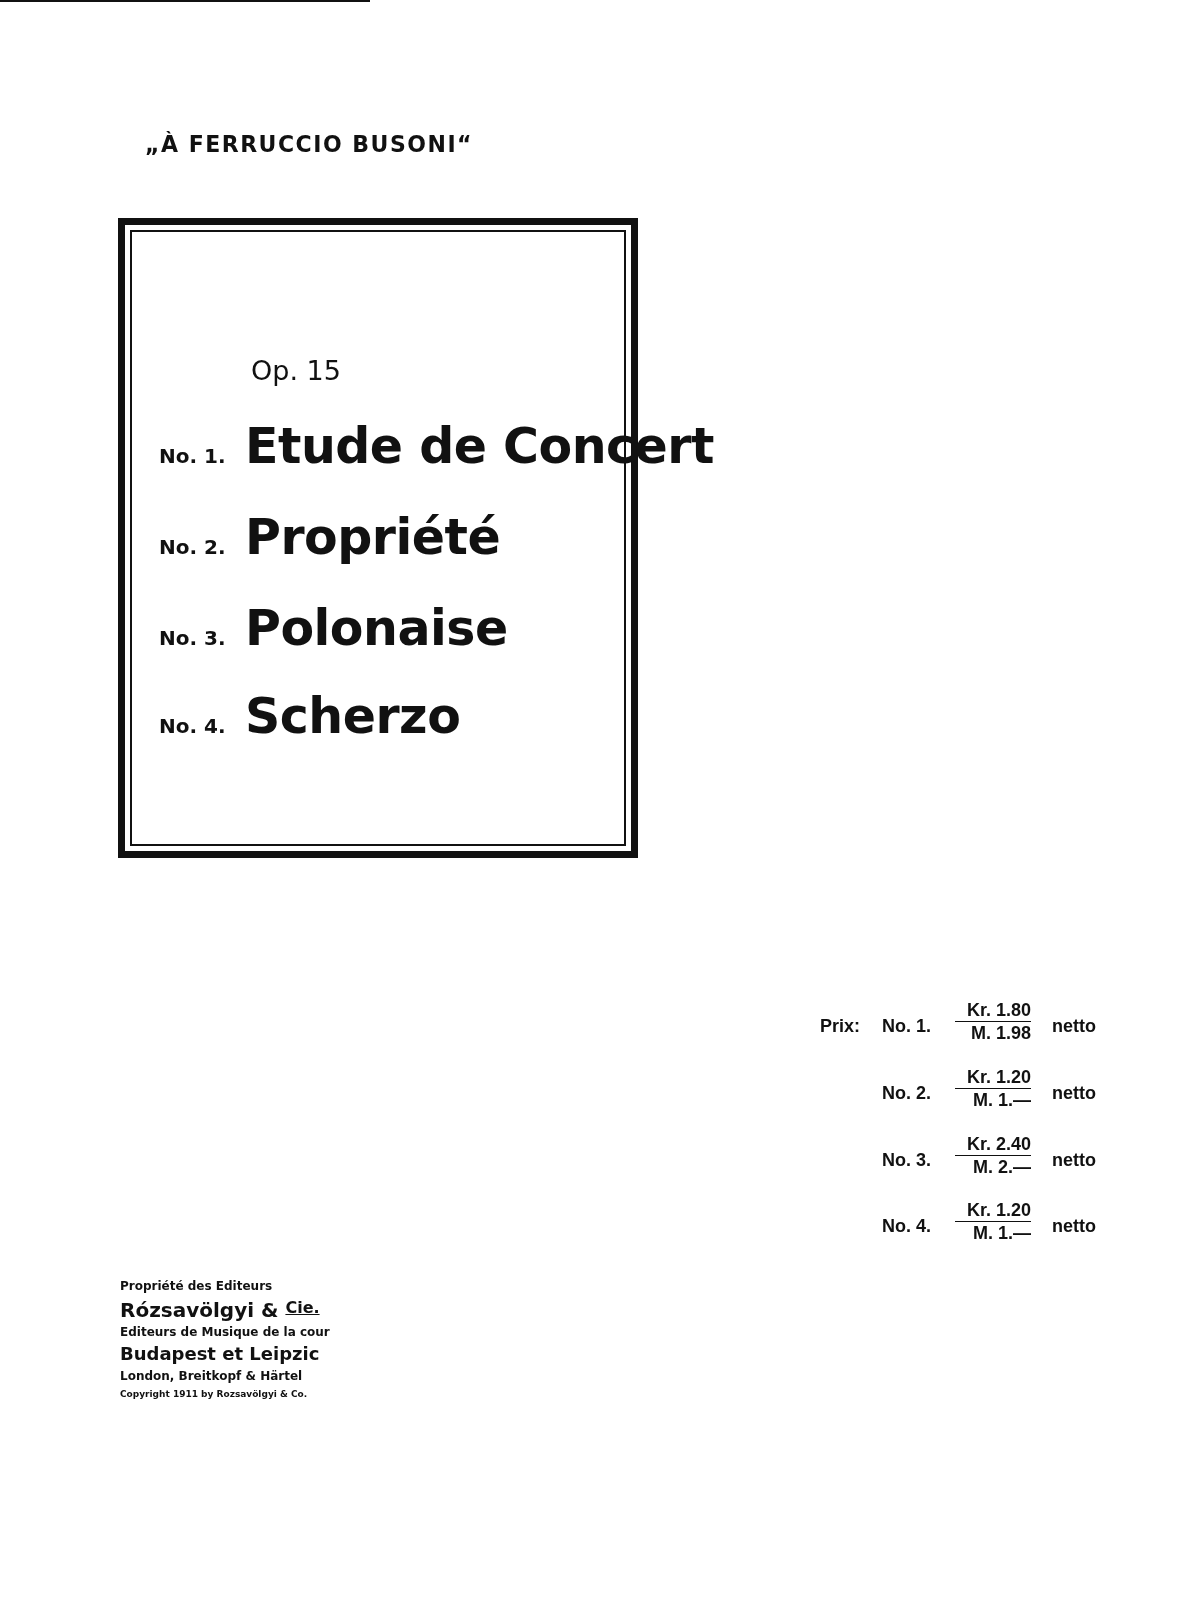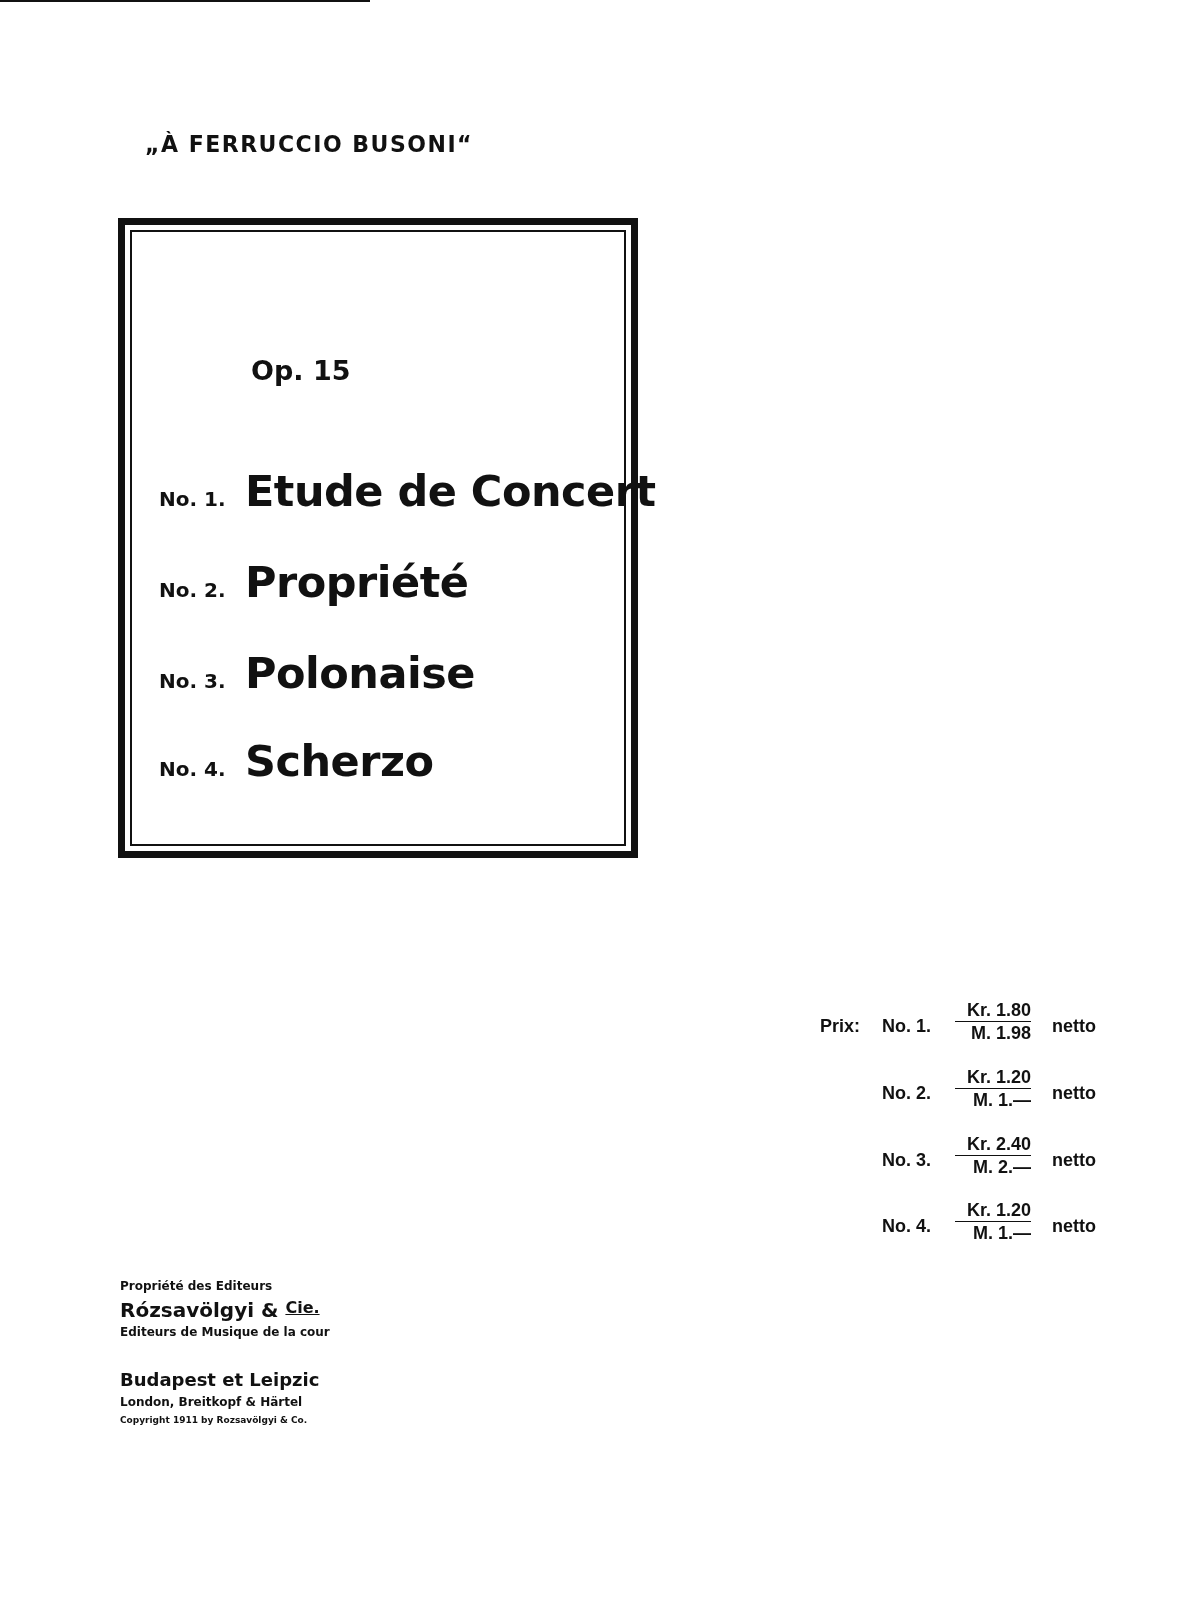--- a/index.html
+++ b/index.html
@@ -58,43 +58,42 @@
       font-weight: bold;
       letter-spacing: -0.5px;
       white-space: nowrap;
     }
     .opus {
       position: absolute;
       left: 126px;
       top: 130px;
       font-family: "DejaVu Sans", sans-serif;
       font-size: 27px;
-      font-weight: bold;
+      font-weight: normal;
     }
     .work-row {
       position: absolute;
       left: 34px;
       white-space: nowrap;
     }
     .work-num {
       display: inline-block;
       font-family: "DejaVu Sans", sans-serif;
       font-size: 20px;
       font-weight: bold;
       width: 86px;
       vertical-align: baseline;
     }
     .work-title {
       display: inline-block;
       font-family: "DejaVu Sans", sans-serif;
-      font-size: 43px;
+      font-size: 49px;
       font-weight: bold;
       letter-spacing: -0.5px;
       vertical-align: baseline;
-      margin-top: 48px;
     }
     .prices {
       position: absolute;
       left: 812px;
       top: 1000px;
       width: 320px;
     }
     .price-row {
       position: absolute;
       left: 0;
@@ -152,21 +151,20 @@
       font-size: 12px;
       line-height: 18px;
     }
     .pub-big {
       font-size: 20px;
       line-height: 26px;
     }
     .pub-mid {
       font-size: 18px;
       line-height: 26px;
-      margin-top: 26px;
     }
     .pub-tiny {
       font-size: 9px;
       line-height: 18px;
       font-weight: bold;
     }
     .cie {
       text-decoration: underline;
       font-size: 16px;
       vertical-align: 4px;

